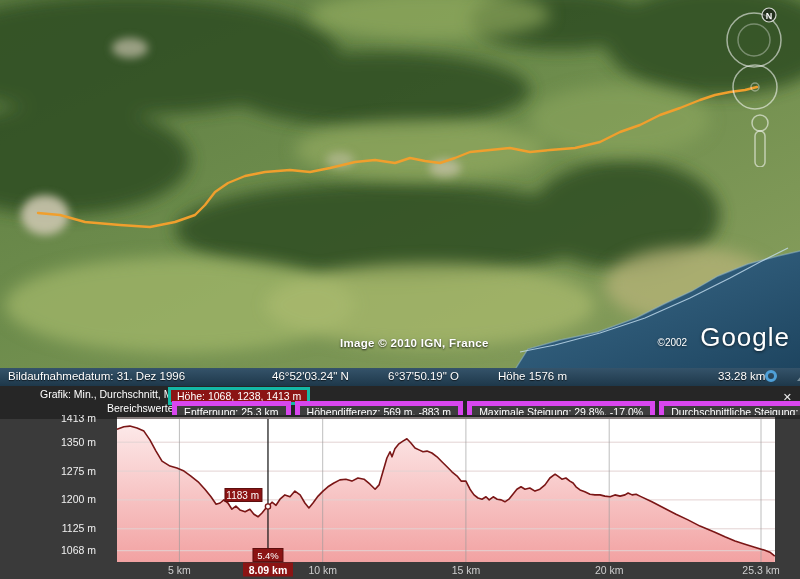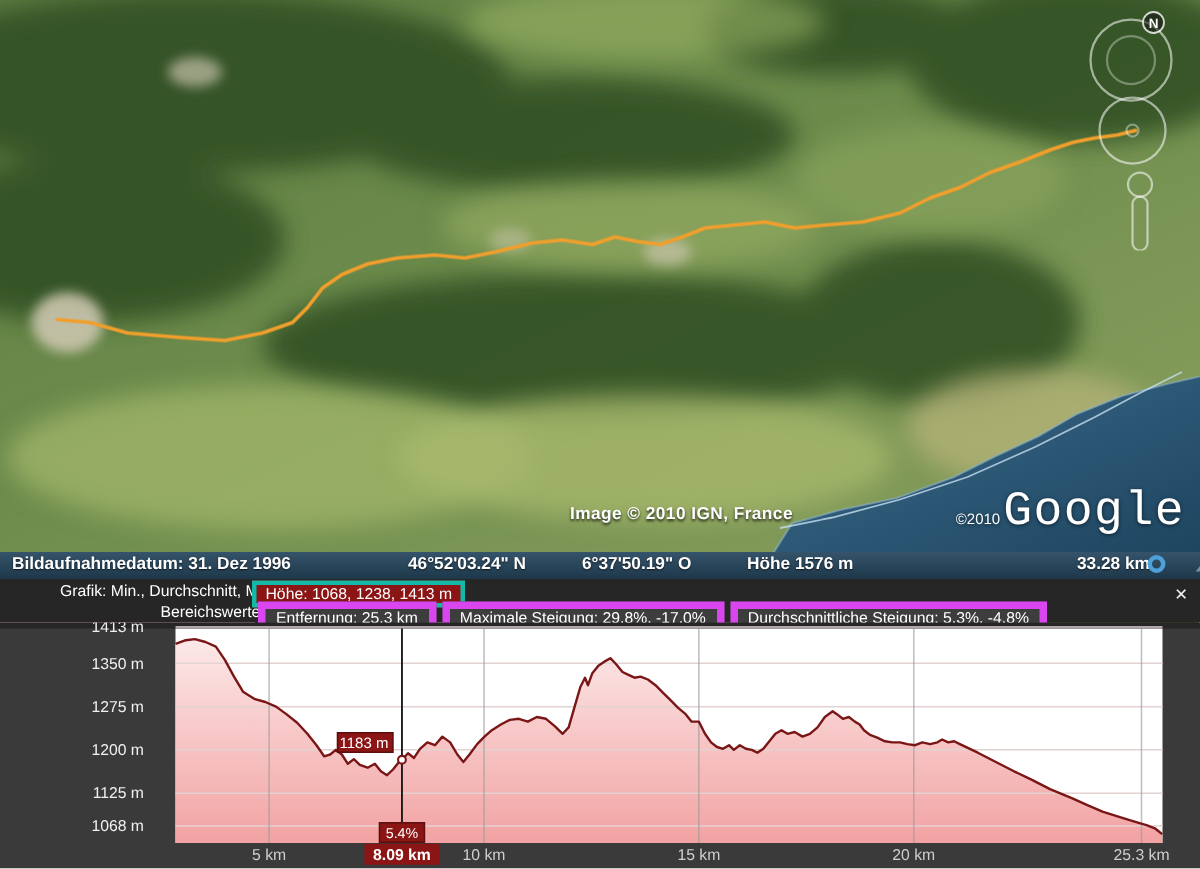--- a/index.html
+++ b/index.html
@@ -4,32 +4,32 @@
 <style>
   * { margin:0; padding:0; box-sizing:border-box; }
   html,body { background:#000; }
   body { font-family:"Liberation Sans","DejaVu Sans",sans-serif; }
   #screen { position:relative; width:800px; height:579px; overflow:hidden; background:#222; }
 
   
   #map { position:absolute; left:0; top:0; width:800px; height:368px; overflow:hidden; cursor:grab; }
   #map svg { display:block; }
   .attribution { position:absolute; left:340px; top:337px; color:#fff; font-size:11.5px; font-weight:bold;
-                 text-shadow:0 1px 2px rgba(0,0,0,.8); letter-spacing:.3px;margin-left:40px; }
+                 text-shadow:0 1px 2px rgba(0,0,0,.8); letter-spacing:.3px; }
   .google-logo { position:absolute; right:10px; top:322px; color:#fff; display:flex; align-items:baseline;
                  text-shadow:0 1px 3px rgba(0,0,0,.6); }
   .google-logo .small { font-size:10px; margin-right:2px; }
-  .google-logo .big { font-family:Liberation Mono, monospace; font-size:32px; letter-spacing:1px; }
+  .google-logo .big { font-family:Liberation Sans, sans-serif; font-size:26px; letter-spacing:1px;margin-left:11px; }
 
   
   #nav-controls { position:absolute; right:8px; top:2px; width:70px; height:165px; }
 
   
   #status-bar { position:absolute; left:0; top:368px; width:800px; height:32px;
-                background:linear-gradient(#35536a,#1c3648 60%,#152b3a); color:#fff; font-size:11.5px;font-weight:bold; }
+                background:linear-gradient(#35536a,#1c3648 60%,#152b3a); color:#fff; font-size:11.5px; }
   #status-bar span { position:absolute; top:2px; white-space:nowrap; text-shadow:0 1px 1px rgba(0,0,0,.7); }
   .sb-left { left:8px; }
   .sb-lat { left:272px; }
   .sb-lon { left:388px; }
   .sb-alt { left:498px; }
   .sb-eyelabel { left:660px;margin-top:40px; }
   .sb-eyeval { left:718px; }
   .sb-navring { position:absolute; right:23px; top:3px; width:12px; height:12px; border:3px solid #4fa0d8;
                 border-radius:50%; }
   .sb-tri { position:absolute; right:-6px; top:4px; width:0; height:0;
@@ -108,21 +108,21 @@
 
       <polygon id="lake" fill="url(#lakeg)" points="516,368 528,349 560,340 598,332 636,318 664,304 692,291 718,276 748,264 778,256 800,251 800,368"></polygon>
       <polyline id="shoreline" fill="none" stroke="#8fb4c8" stroke-width="1.4" opacity=".55" points="516,368 528,349 560,340 598,332 636,318 664,304 692,291 718,276 748,264 778,256 800,251"></polyline>
       <polyline id="shore-track" fill="none" stroke="#c4def0" stroke-width="1.2" opacity=".8" points="520,352 555,345 600,333 645,318 690,298 730,278 760,262 788,248"></polyline>
 
       <polyline id="route" fill="none" stroke-width="2.4" stroke-linejoin="round" stroke-linecap="round" points="38,213 60,215 85,222 120,225 150,227 175,222 195,215 205,205 215,192 228,183 245,176 265,172 290,170 310,172 330,168 355,162 375,160 395,163 410,158 425,161 440,163 455,158 470,152 490,150 510,148 530,152 550,150 575,148 600,142 620,132 640,125 660,115 680,108 700,100 715,95 730,92 745,90 757,87" stroke="#f09f2d"></polyline>
     </svg>
 
     <div class="attribution">Image © 2010 IGN, France</div>
     <div class="google-logo">
-      <span class="small">©2010</span>
+      <span class="small">©2002</span>
       <span class="big">Google</span>
     </div>
 
     <div id="nav-controls">
       <svg width="70" height="165" viewBox="0 0 70 165">
         <g stroke="rgba(255,255,255,.55)" fill="none" stroke-width="1.5">
           <circle cx="32" cy="38" r="27"></circle>
           <circle cx="32" cy="38" r="16" opacity=".6"></circle>
           <circle cx="33" cy="85" r="22"></circle>
           <circle cx="33" cy="85" r="4" opacity=".7"></circle>
@@ -150,20 +150,21 @@
 
   <div id="profile-header">
     <div class="r1">
       <span class="hl-label">Grafik: Min., Durchschnitt, Max.</span>
       <span class="hl-box">Höhe: 1068, 1238, 1413 m</span>
     </div>
     <div class="r2">
       <span class="r2-label">Bereichswerte:</span>
       <span class="r2-items" id="r2-items">
           <span class="cell">Entfernung: 25.3 km</span>
+          <span class="cell">Höhendifferenz: 569 m, -883 m</span>
           <span class="cell">Maximale Steigung: 29.8%, -17.0%</span>
           <span class="cell">Durchschnittliche Steigung: 5.3%, -4.8%</span>
         </span>
     </div>
     <span id="close-profile">✕</span>
   </div>
 
   <div id="chart-wrap">
     <svg id="chart-svg" width="800" height="164" viewBox="0 0 800 164">
       <defs>

